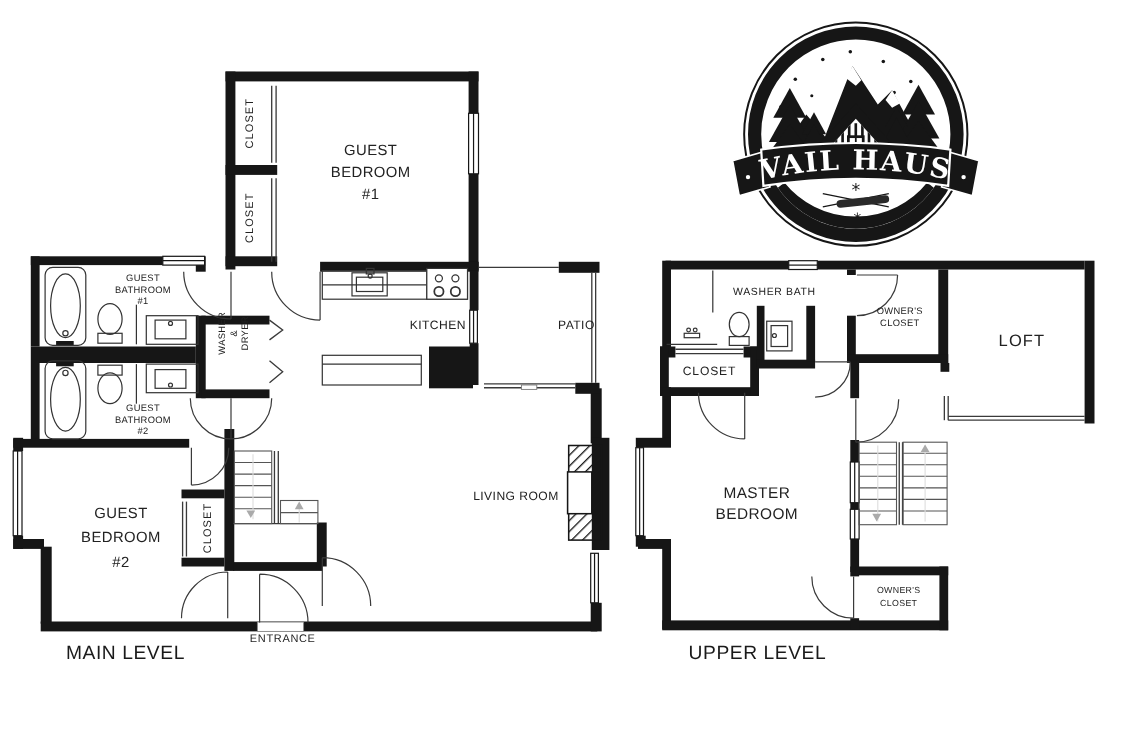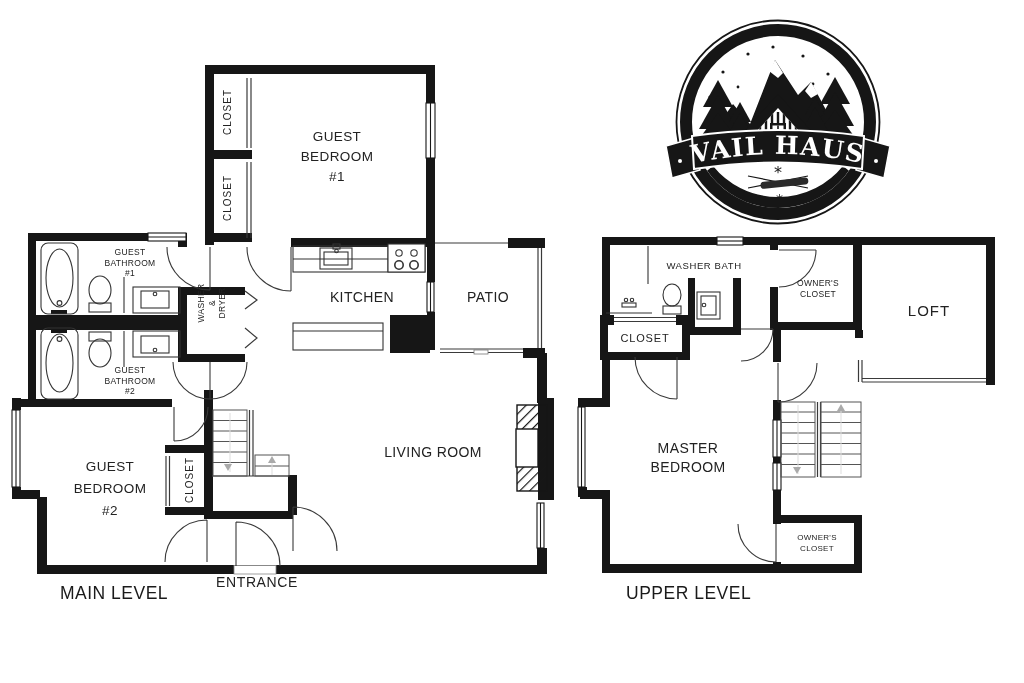--- a/index.html
+++ b/index.html
@@ -5,25 +5,25 @@
   html,body{margin:0;padding:0;background:#fff;}
   #stage{position:relative;width:1024px;height:683px;background:#fff;overflow:hidden;
          font-family:"Liberation Sans",sans-serif;}
   #plan-svg{position:absolute;left:0;top:0;}
   .lbl{position:absolute;transform:translate(-50%,-50%);text-align:center;color:#222;
        white-space:nowrap;letter-spacing:.3px;line-height:1.0;}
   .lbl.v{transform:translate(-50%,-50%) rotate(-90deg);}
   .fs8{font-size:8.5px;line-height:10.5px;}
   .fs8b{font-size:8px;line-height:10.5px;}
   .fs10{font-size:10px;letter-spacing:1px;}
-  .fs10e{font-size:14px;letter-spacing:.6px;}
+  .fs10e{font-size:10px;letter-spacing:.6px;}
   .fs11{font-size:11px;letter-spacing:.8px;}
   .fs95{font-size:9.5px;letter-spacing:.6px;}
   .fs14{font-size:13.5px;line-height:20px;letter-spacing:.4px;}
-  .fs14s{font-size:14px;letter-spacing:.4px;}
+  .fs14s{font-size:11px;letter-spacing:.4px;margin-left:36px;}
   .fs14m{font-size:14px;line-height:19px;letter-spacing:.4px;}
   .fs15{font-size:15px;letter-spacing:1px;}
   .bed2lh{line-height:22px;}
   .title{position:absolute;font-size:17.5px;color:#1a1a1a;letter-spacing:.5px;margin-left:24px;}
 </style>
 </head>
 <body>
 
 <div id="stage">
 

